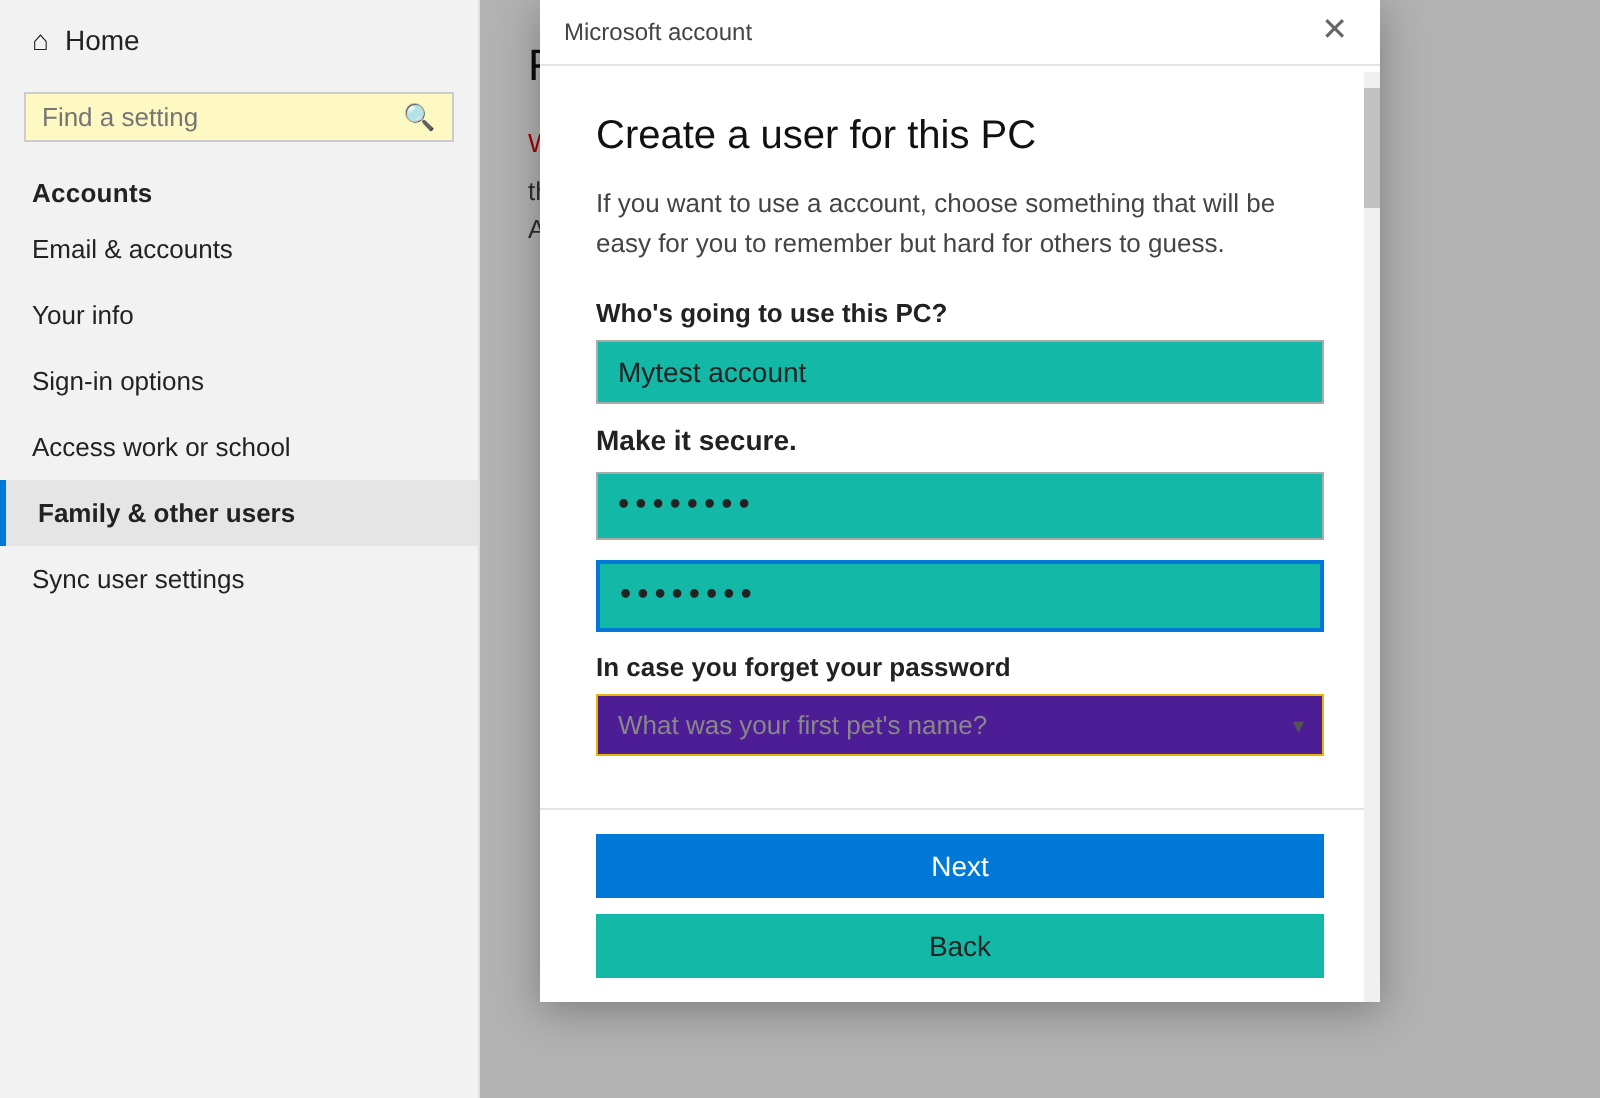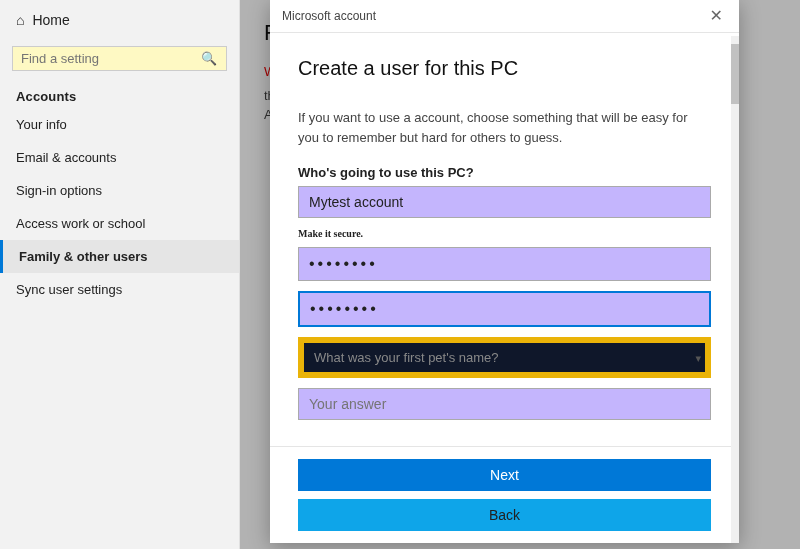--- a/index.html
+++ b/index.html
@@ -102,21 +102,21 @@
       position: absolute;
       top: 0; left: 0; right: 0; bottom: 0;
       background: rgba(0,0,0,0.3);
       display: flex;
       align-items: flex-start;
       justify-content: center;
       z-index: 100;
     }
     .dialog {
       background: #fff;
-      width: 469px;
+      width: 420px;
       min-height: 480px;
       position: absolute;
       top: 0;
       left: 30px;
       box-shadow: 0 4px 20px rgba(0,0,0,0.3);
       display: flex;
       flex-direction: column;
     }
     .dialog-titlebar {
       background: #fff;
@@ -140,21 +140,21 @@
       flex: 1;
       overflow-y: auto;
     }
     .dialog-body::-webkit-scrollbar { width: 8px; }
     .dialog-body::-webkit-scrollbar-track { background: #f1f1f1; }
     .dialog-body::-webkit-scrollbar-thumb { background: #c1c1c1; }
     .dialog-heading {
       font-size: 20px;
       font-weight: 300;
       color: #111;
-      margin-bottom: 28px;
+      margin-bottom: 12px;
     }
     .dialog-desc {
       font-size: 13px;
       color: #444;
       margin-bottom: 18px;
       line-height: 1.5;
     }
     .field-label {
       font-size: 13px;
       font-weight: 600;
@@ -162,46 +162,45 @@
       margin-bottom: 6px;
     }
     .text-input {
       width: 100%;
       border: 1px solid #aaa;
       padding: 7px 10px;
       font-size: 14px;
       color: #222;
       outline: none;
       margin-bottom: 10px;
-      background: #c4b5fd;
+      background: #14b8a6;
     }
     .text-input.focused { border: 2px solid #0078d7; }
     .password-dots {
       letter-spacing: 3px;
       font-size: 16px;
       color: #222;
     }
     .section-label-plain {
-      font-size: 10px;
+      font-size: 14px;
       font-weight: 600;
       color: #222;
       margin-bottom: 8px;
-      font-family: Liberation Serif, serif;
     }
     .select-wrapper {
       position: relative;
       margin-bottom: 10px;
     }
     .select-wrapper select {
       width: 100%;
-      border: 6px solid #eab308;
+      border: 1px solid #eab308;
       padding: 7px 10px;
       font-size: 13px;
       color: #888;
-      background: #0f172a;
+      background: #4c1d95;
       appearance: none;
       -webkit-appearance: none;
       cursor: pointer;
       outline: none;
     }
     .select-chevron {
       position: absolute;
       right: 10px;
       top: 50%;
       transform: translateY(-50%);
@@ -222,21 +221,21 @@
       font-size: 14px;
       cursor: pointer;
       border: none;
       font-family: 'Segoe UI', Arial, sans-serif;
     }
     .btn-primary {
       background: #0078d7;
       color: #fff;
     }
     .btn-secondary {
-      background: #0ea5e9;
+      background: #14b8a6;
       color: #222;
     }
 
     
     .dialog-scroll-track {
       position: absolute;
       right: 0;
       top: 36px;
       bottom: 0;
       width: 8px;
@@ -258,24 +257,24 @@
   <div class="sidebar-home">
     <span>⌂</span>
     <span>Home</span>
   </div>
   <div class="search-box">
     <input type="text" placeholder="Find a setting" style="">
     <span class="search-icon-char">🔍</span>
   </div>
   <div class="sidebar-section-title">Accounts</div>
   <div class="sidebar-item">
+    <span>Email &amp; accounts</span>
+  </div>
+  <div class="sidebar-item">
     <span>Your info</span>
-  </div>
-  <div class="sidebar-item">
-    <span>Email &amp; accounts</span>
   </div>
   <div class="sidebar-item">
     <span>Sign-in options</span>
   </div>
   <div class="sidebar-item">
     <span>Access work or school</span>
   </div>
   <div class="sidebar-item active">
     <span>Family &amp; other users</span>
   </div>
@@ -308,27 +307,27 @@
         <div class="dialog-heading">Create a user for this PC</div>
         <div class="dialog-desc">If you want to use a account, choose something that will be easy for you to remember but hard for others to guess.</div>
 
         <div class="field-label">Who's going to use this PC?</div>
         <input class="text-input" type="text" value="Mytest account" style="">
 
         <div class="section-label-plain">Make it secure.</div>
         <input class="text-input password-dots" type="password" value="password" style="">
         <input class="text-input password-dots focused" type="password" value="password" style="">
 
+        <div class="field-label">In case you forget your password</div>
         <div class="select-wrapper">
           <select>
             <option value="" disabled="" selected="">What was your first pet's name?</option>
           </select>
           <span class="select-chevron">▾</span>
         </div>
-        <input class="text-input" type="text" placeholder="Your answer" style="">
       </div>
 
       <div class="dialog-footer">
         <button class="btn btn-primary">Next</button>
         <button class="btn btn-secondary">Back</button>
       </div>
     </div>
   </div>
 </div>
 

